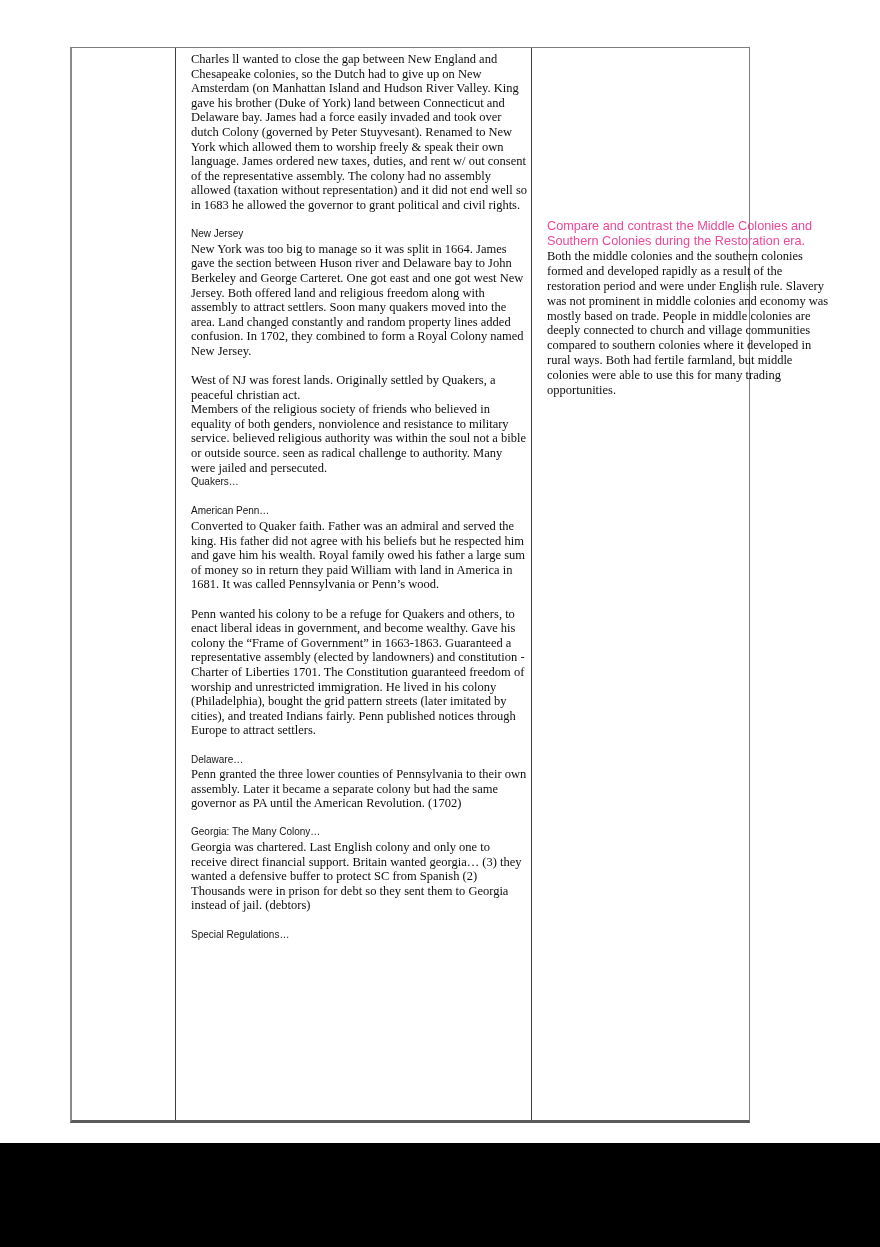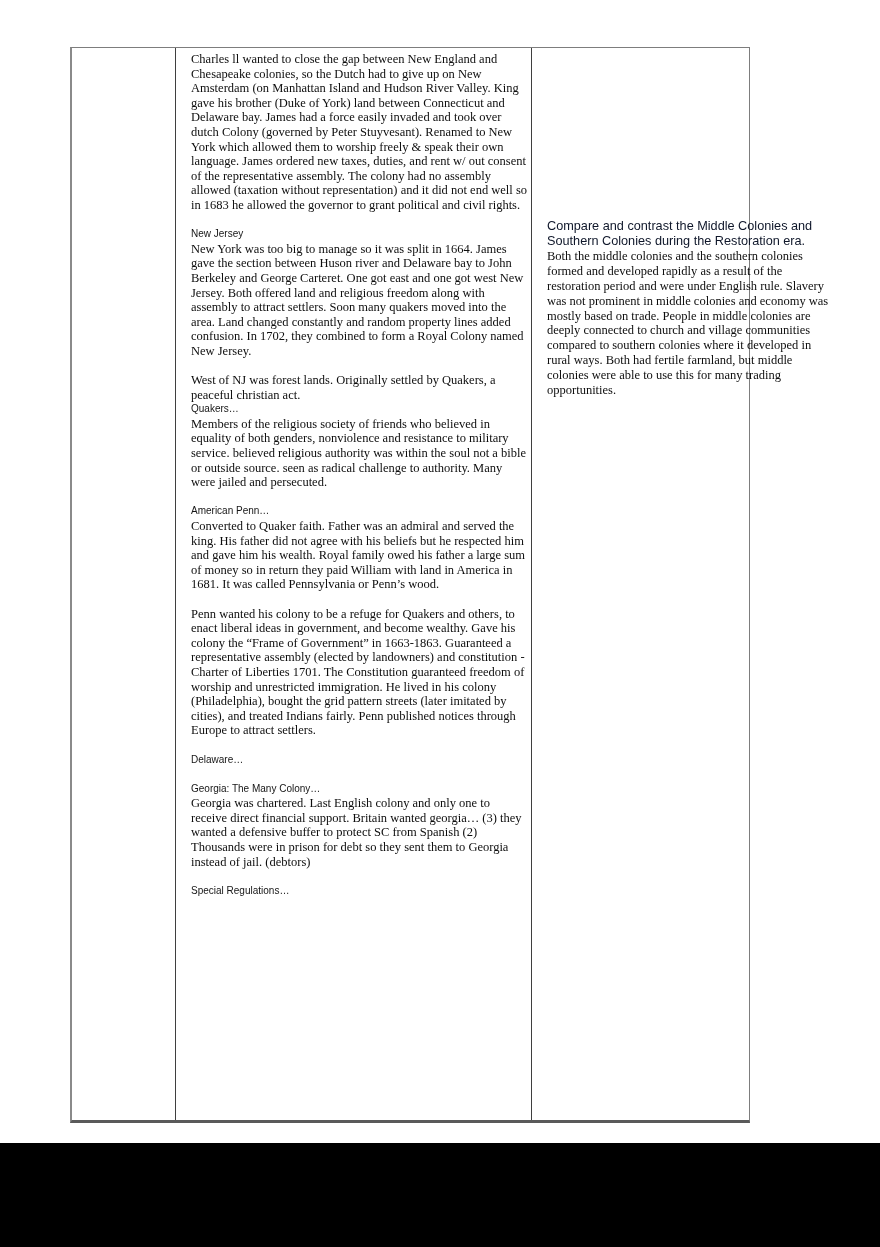--- a/index.html
+++ b/index.html
@@ -65,21 +65,21 @@
     font-size: 10px;
     color: #151515;
   }
   .block-spacer {
     height: 14.6px;
   }
   .answer-heading {
     font-family: "Liberation Sans", sans-serif;
     font-size: 12.7px;
     line-height: 15.2px;
-    color: #0f172a;
+    color: #ec4899;
   }
   .answer-body {
     font-family: "Liberation Serif", serif;
   }
   .black-bottom {
     position: absolute;
     left: 0;
     top: 1143px;
     width: 880px;
     height: 104px;
@@ -102,39 +102,40 @@
 
         <div class="block block-heading">New Jersey</div>
 
         <div class="block block-body">New York was too big to manage so it was split in 1664. James gave the section between Huson river and Delaware bay to John Berkeley and George Carteret. One got east and one got west New Jersey. Both offered land and religious freedom along with assembly to attract settlers. Soon many quakers moved into the area. Land changed constantly and random property lines added confusion. In 1702, they combined to form a Royal Colony named New Jersey.</div>
 
         <div class="block block-spacer"></div>
 
 
         <div class="block block-body">West of NJ was forest lands. Originally settled by Quakers, a peaceful christian act.</div>
 
+        <div class="block block-body">Members of the religious society of friends who believed in equality of both genders, nonviolence and resistance to military service. believed religious authority was within the soul not a bible or outside source. seen as radical challenge to authority. Many were jailed and persecuted.</div>
+
         <div class="block block-heading">Quakers…</div>
-
-        <div class="block block-body">Members of the religious society of friends who believed in equality of both genders, nonviolence and resistance to military service. believed religious authority was within the soul not a bible or outside source. seen as radical challenge to authority. Many were jailed and persecuted.</div>
 
         <div class="block block-spacer"></div>
 
         <div class="block block-heading">American Penn…</div>
 
         <div class="block block-body">Converted to Quaker faith. Father was an admiral and served the king. His father did not agree with his beliefs but he respected him and gave him his wealth. Royal family owed his father a large sum of money so in return they paid William with land in America in 1681. It was called Pennsylvania or Penn’s wood.</div>
 
         <div class="block block-spacer"></div>
 
 
         <div class="block block-body">Penn wanted his colony to be a refuge for Quakers and others, to enact liberal ideas in government, and become wealthy. Gave his colony the “Frame of Government” in 1663-1863. Guaranteed a representative assembly (elected by landowners) and constitution -Charter of Liberties 1701. The Constitution guaranteed freedom of worship and unrestricted immigration. He lived in his colony (Philadelphia), bought the grid pattern streets (later imitated by cities), and treated Indians fairly. Penn published notices through Europe to attract settlers.</div>
 
         <div class="block block-spacer"></div>
 
         <div class="block block-heading">Delaware…</div>
 
+        <div class="block block-body">Penn granted the three lower counties of Pennsylvania to their own assembly. Later it became a separate colony but had the same governor as PA until the American Revolution. (1702)</div>
 
         <div class="block block-spacer"></div>
 
         <div class="block block-heading">Georgia: The Many Colony…</div>
 
         <div class="block block-body">Georgia was chartered. Last English colony and only one to receive direct financial support. Britain wanted georgia… (3) they wanted a defensive buffer to protect SC from Spanish (2) Thousands were in prison for debt so they sent them to Georgia instead of jail. (debtors)</div>
 
         <div class="block block-spacer"></div>
 
         <div class="block block-heading">Special Regulations…</div>

